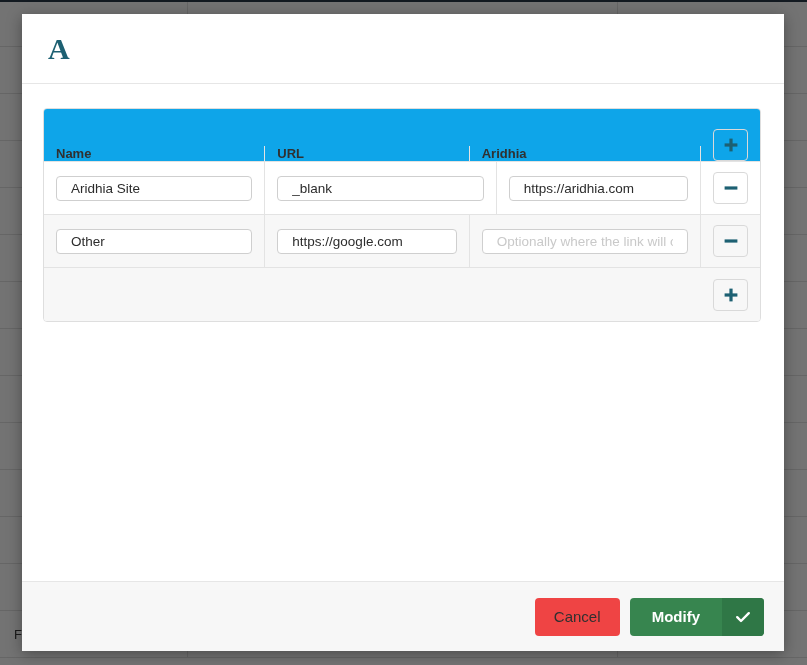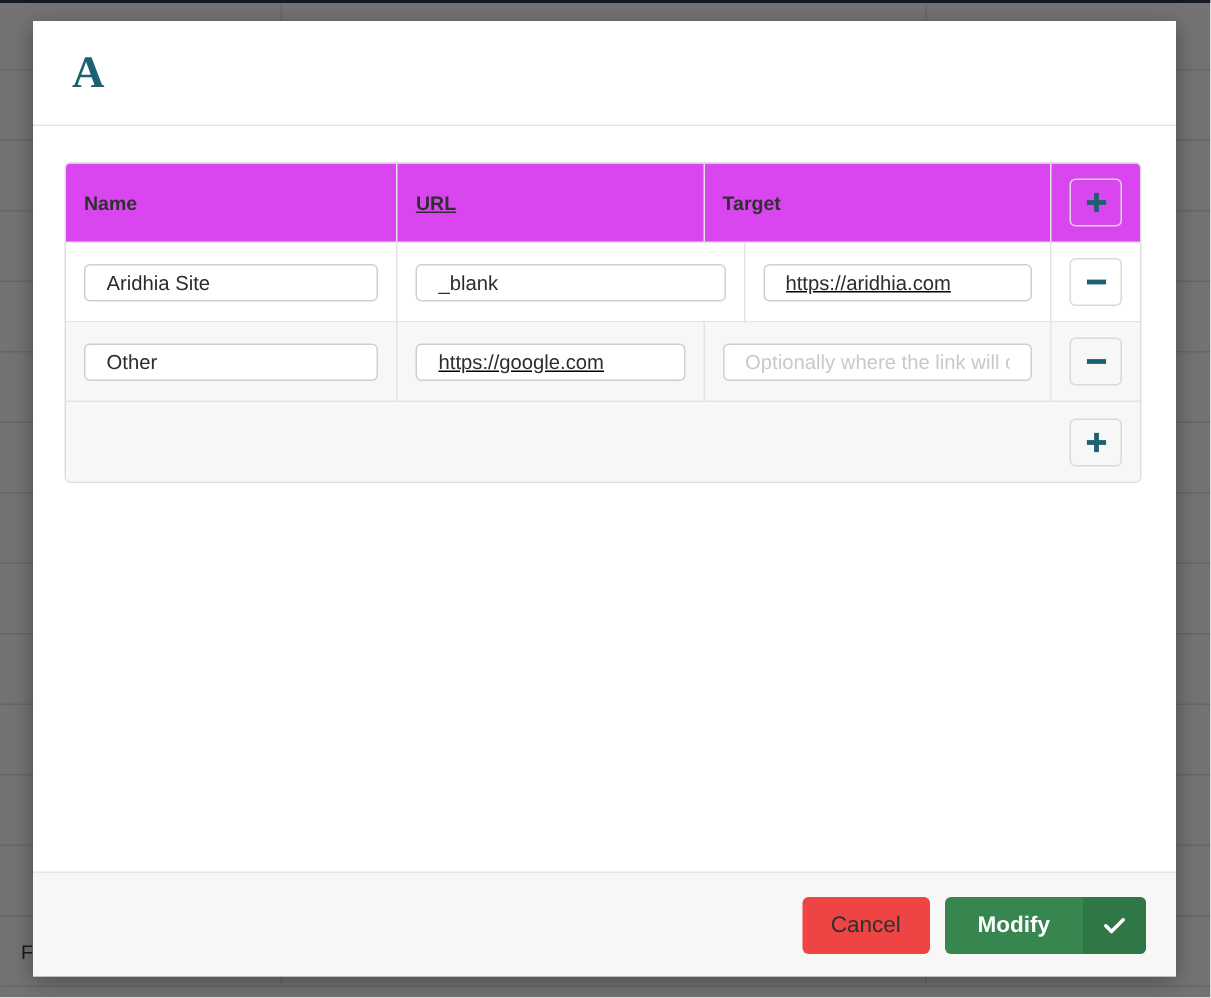--- a/index.html
+++ b/index.html
@@ -111,38 +111,39 @@
     background: #ffffff;
   }
   .lt-row {
     display: flex;
     border-bottom: 1px solid #e3e3e3;
     box-sizing: border-box;
   }
   .lt-row:last-child { border-bottom: none; }
 
   .lt-head {
-    background: #d946ef;
+    background: #0ea5e9;
     height: 53px;
+    align-items: flex-end;
   }
   .lt-head .lt-cell {
     display: flex;
     align-items: center;
     font-size: 13px;
     font-weight: bold;
     color: #303030;
   }
 
   .lt-cell {
     box-sizing: border-box;
     padding: 0 12px;
     border-right: 1px solid #e3e3e3;
   }
   .lt-cell.col-name   { width: 222px; }
-  .lt-cell.col-url    { width: 205px; text-decoration: underline; }
+  .lt-cell.col-url    { width: 205px; }
   .lt-cell.col-target { width: 232px; }
   .lt-cell.col-act    { width: 59px; border-right: none; display: flex; align-items: center; justify-content: center; }
 
   .lt-data { height: 53px; background: #ffffff; }
   .lt-data.alt { background: #f7f7f7; }
   .lt-data .lt-cell { display: flex; align-items: center; }
 
   .lt-foot {
     height: 53px;
     background: #f7f7f7;
@@ -320,21 +321,21 @@
   <div class="modal-header">
     <span class="brand-logo">A</span>
   </div>
 
   <div class="modal-body">
     <div class="link-table">
 
       <div class="lt-row lt-head">
         <div class="lt-cell col-name">Name</div>
         <div class="lt-cell col-url">URL</div>
-        <div class="lt-cell col-target">Target</div>
+        <div class="lt-cell col-target">Aridhia</div>
         <div class="lt-cell col-act">
           <button class="icon-btn">
             <svg width="14" height="14" viewBox="0 0 14 14">
               <rect x="5.4" y="0.6" width="3.2" height="12.8" fill="#1d6072"></rect>
               <rect x="0.6" y="5.4" width="12.8" height="3.2" fill="#1d6072"></rect>
             </svg>
           </button>
         </div>
       </div>
 

